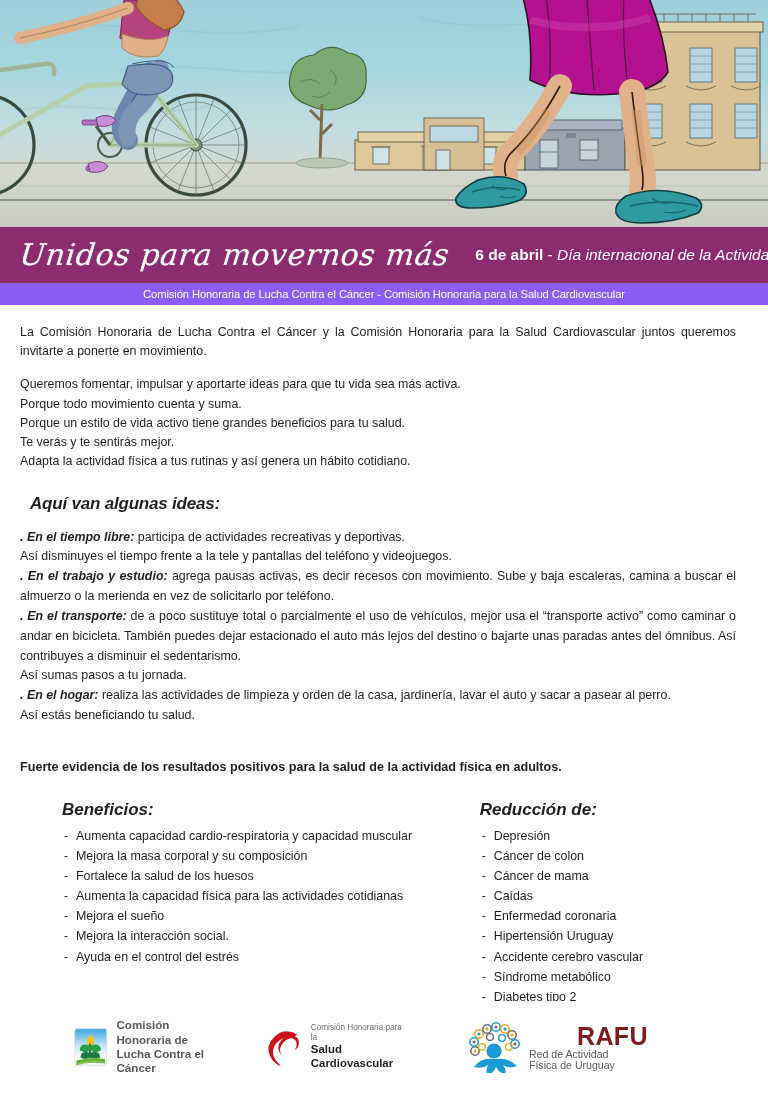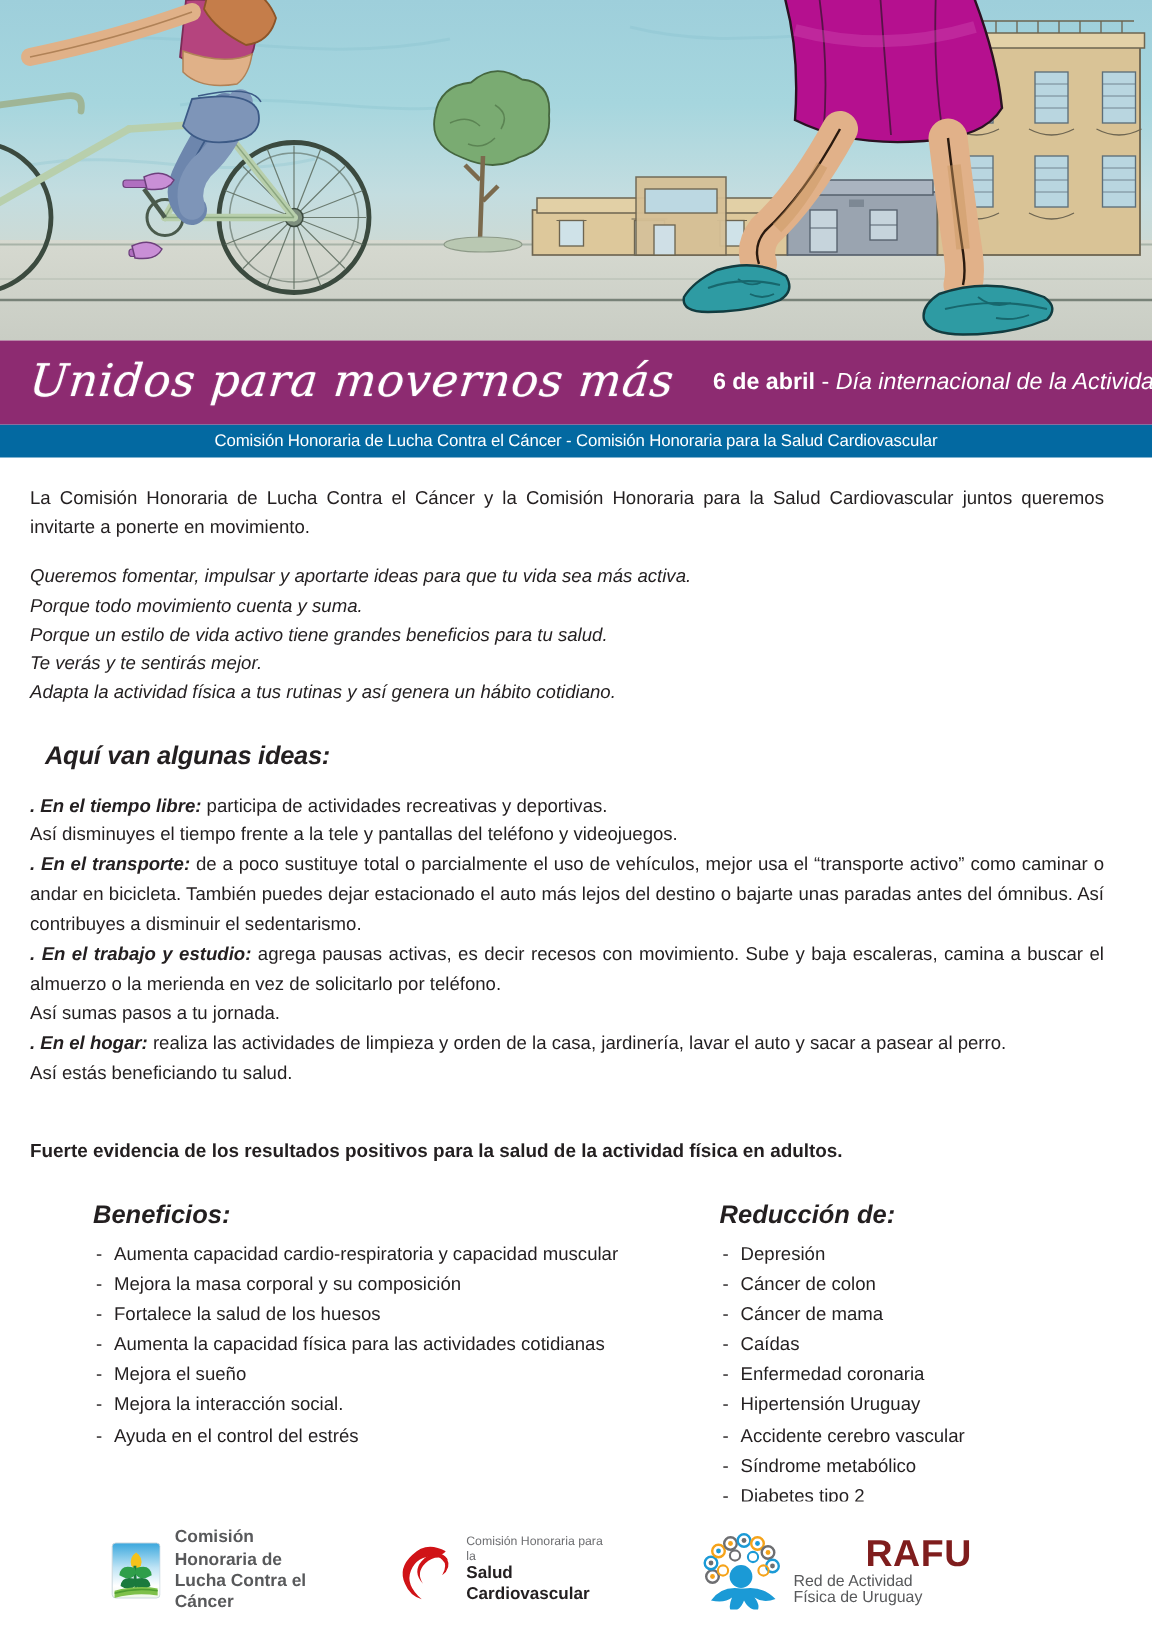--- a/index.html
+++ b/index.html
@@ -59,21 +59,21 @@
     line-height: 1;
   }
   .date-bold { font-weight: bold; font-style: normal; }
   .date-dash { font-weight: normal; font-style: normal; }
   .date-ital { font-style: italic; font-weight: normal; }
 
   
   .sub-band {
     width: 768px;
     height: 22px;
-    background: #0369a1;
+    background: #8b5cf6;
     display: flex;
     align-items: center;
     justify-content: center;
   }
   .sub-band span {
     color: #ffffff;
     font-size: 11.2px;
     letter-spacing: -0.1px;
     white-space: nowrap;
   }
@@ -84,21 +84,21 @@
     box-sizing: border-box;
     width: 768px;
   }
   .para {
     font-size: 12.4px;
     line-height: 1.55;
     text-align: justify;
     margin: 0;
     color: #231f20;
   }
-  .para.nojust { text-align: left; font-style: italic; }
+  .para.nojust { text-align: left; }
   .gap-sm { height: 14px; }
   .gap-md { height: 22px; }
 
   .heading {
     font-size: 17px;
     font-weight: bold;
     font-style: italic;
     margin: 0 0 0 10px;
     color: #231f20;
     letter-spacing: -0.2px;
@@ -402,25 +402,25 @@
   <h2 class="heading">Aquí van algunas ideas:</h2>
 
   <div class="gap-sm"></div>
 
   <p class="idea-line">
     <b>. En el tiempo libre:</b><span> participa de actividades recreativas y deportivas.</span>
   </p>
   <p class="idea-line nojust">Así disminuyes el tiempo frente a la tele y pantallas del teléfono y videojuegos.</p>
 
   <p class="idea-line">
+    <b>. En el trabajo y estudio:</b><span> agrega pausas activas, es decir recesos con movimiento. Sube y baja escaleras, camina a buscar el almuerzo o la merienda en vez de solicitarlo por teléfono.</span>
+  </p>
+
+  <p class="idea-line">
     <b>. En el transporte:</b><span> de a poco sustituye total o parcialmente el uso de vehículos, mejor usa el “transporte activo” como caminar o andar en bicicleta. También puedes dejar estacionado el auto más lejos del destino o bajarte unas paradas antes del ómnibus. Así contribuyes a disminuir el sedentarismo.</span>
-  </p>
-
-  <p class="idea-line">
-    <b>. En el trabajo y estudio:</b><span> agrega pausas activas, es decir recesos con movimiento. Sube y baja escaleras, camina a buscar el almuerzo o la merienda en vez de solicitarlo por teléfono.</span>
   </p>
   <p class="idea-line nojust">Así sumas pasos a tu jornada.</p>
 
   <p class="idea-line">
     <b>. En el hogar:</b><span> realiza las actividades de limpieza y orden de la casa, jardinería, lavar el auto y sacar a pasear al perro.</span>
   </p>
   <p class="idea-line nojust">Así estás beneficiando tu salud.</p>
 
   <div style="height:34px"></div>
 

